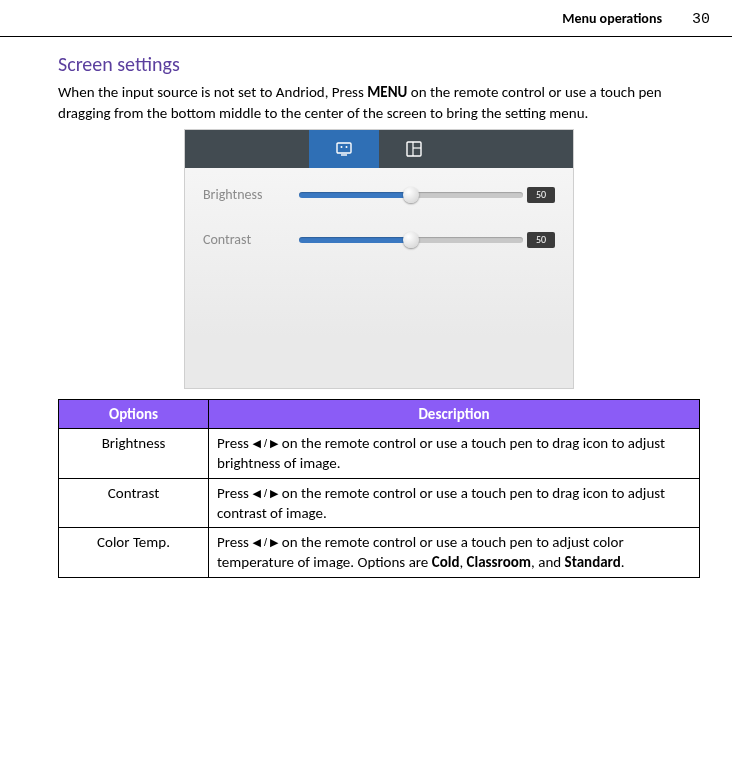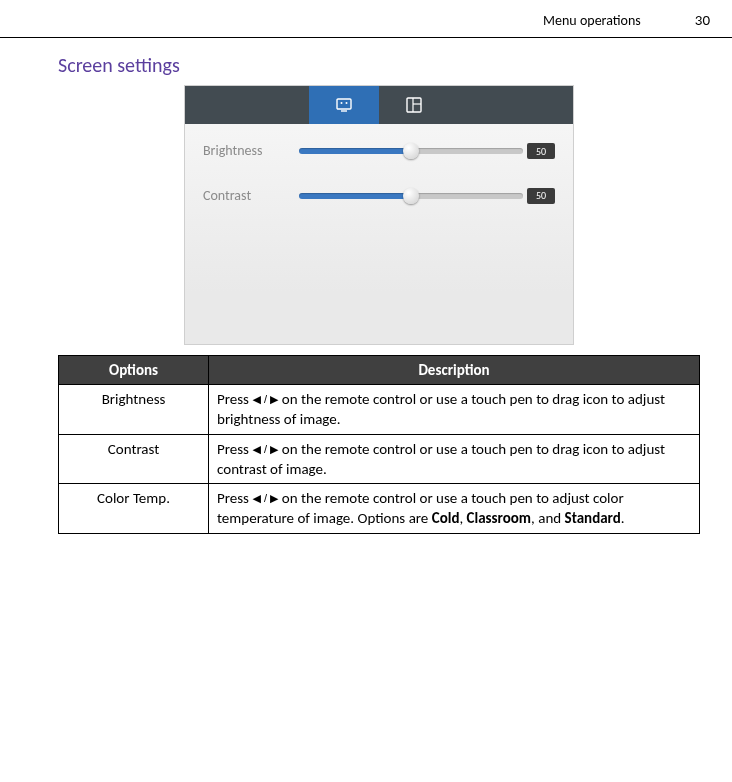--- a/index.html
+++ b/index.html
@@ -16,24 +16,26 @@
   }
   .page-header {
     display: flex;
     justify-content: flex-end;
     align-items: baseline;
     padding: 10px 22px 6px 0;
     border-bottom: 1px solid #000;
   }
   .header-section {
     font-size: 14px;
-    margin-right: 54px;
+    margin-right: 30px;
+    font-weight: bold;
   }
   .header-pagenum {
     font-size: 15px;
+    font-family: Liberation Mono, monospace;
   }
   .content {
     padding: 14px 32px 2px 58px;
   }
   h2.section-title {
     color: #5b3f9e;
     font-weight: 400;
     font-size: 20px;
     margin: 0 0 4px 0;
   }
@@ -162,40 +164,43 @@
     border-collapse: collapse;
     margin-top: 6px;
   }
   table.options th, table.options td {
     border: 1px solid #000;
     padding: 4px 8px;
     vertical-align: top;
     font-size: 15px;
   }
   table.options th {
-    background: #404040;
+    background: #8b5cf6;
     color: #fff;
     font-weight: 700;
     text-align: center;
   }
   table.options th.col-opt { width: 150px; }
   table.options td.opt-cell { text-align: center; }
 </style>
 </head>
 <body>
 
 <div class="page-header">
   <span class="header-section">Menu operations</span>
   <span class="header-pagenum">30</span>
 </div>
 
 <div class="content">
 
   <h2 class="section-title">Screen settings</h2>
 
+  <p>
+    <span>When the input source is not set to Andriod, Press </span><strong>MENU</strong><span> on the remote control or use a touch pen dragging from the bottom middle to the center of the screen to bring the setting menu.</span>
+  </p>
 
   <div class="figure-wrap">
     <div class="figure">
       <div class="figure-tabs">
         <div class="fig-tab active">
           <svg width="20" height="20" viewBox="0 0 20 20">
               <rect x="3" y="4" width="14" height="10" rx="1" fill="none" stroke="#fff" stroke-width="1.4"></rect>
               <circle cx="7.5" cy="8" r="1" fill="#fff"></circle>
               <circle cx="12.5" cy="8" r="1" fill="#fff"></circle>
               <line x1="7" y1="16" x2="13" y2="16" stroke="#fff" stroke-width="1.4"></line>

